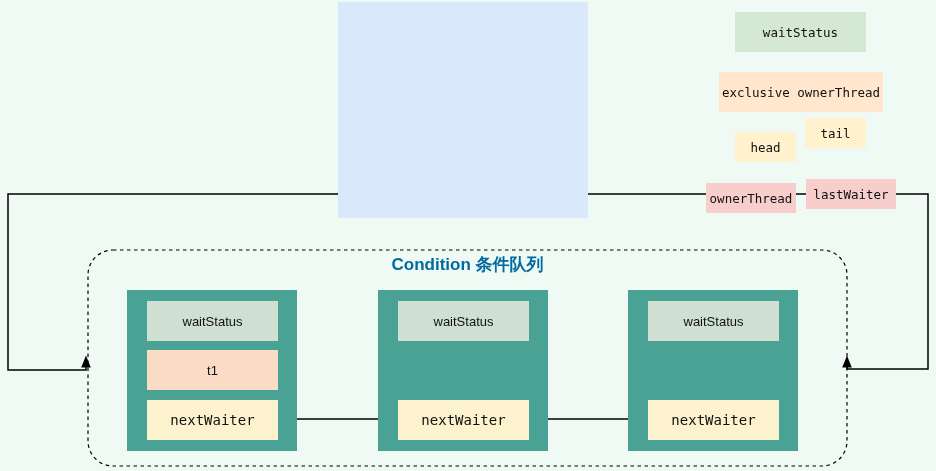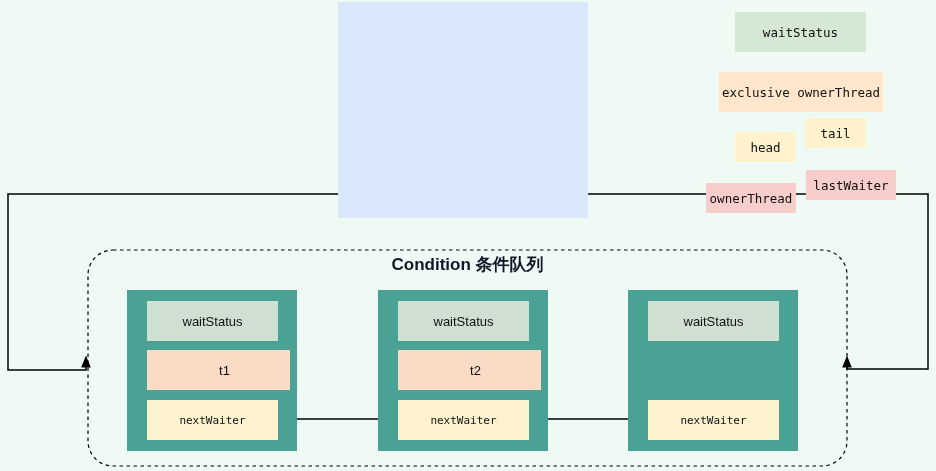--- a/index.html
+++ b/index.html
@@ -22,42 +22,42 @@
   .f-green  { background: var(--green); }
   .f-orange { background: var(--orange); }
   .f-yellow { background: var(--yellow); }
   .f-red    { background: var(--red); }
 
   .fld-waitstatus { left: 397px; top: 10px;  width: 131px; height: 40px; }
   .fld-owner      { left: 381px; top: 70px;  width: 164px; height: 40px; }
   .fld-head       { left: 397px; top: 130px; width: 61px;  height: 30px; }
   .fld-tail       { left: 467px; top: 116px; width: 61px;  height: 30px; }
   .fld-first      { left: 368px; top: 181px; width: 90px;  height: 30px; }
-  .fld-last       { left: 468px; top: 168px; width: 90px;  height: 30px; }
+  .fld-last       { left: 468px; top: 177px; width: 90px;  height: 30px; }
 
   
   .cond-title {
     left: 88px; top: 253px; width: 759px; height: 24px;
-    text-align: center; font-weight: bold; font-size: 17px; color: #0f172a;
+    text-align: center; font-weight: bold; font-size: 17px; color: #0369a1;
   }
 
   
   .node { width: 170px; height: 161px; top: 290px; background: var(--node-frame-teal); }
   .node-1 { left: 127px; }
   .node-2 { left: 378px; }
   .node-3 { left: 628px; }
   .row {
     position: absolute; left: 20px; width: 131px; height: 40px;
     display: flex; align-items: center; justify-content: center;
     font-size: 13px; color: #111; white-space: nowrap;
   }
   .row-waitstatus { top: 11px;  background: var(--node-green); }
-  .row-thread     { top: 60px;  background: var(--node-peach); padding-left: 12px; }
+  .row-thread     { top: 60px;  background: var(--node-peach); }
   .row-next       { top: 110px; background: var(--node-yellow);
-                    font-family: "DejaVu Sans Mono", "Liberation Mono", monospace; font-size: 11px; }
+                    font-family: "DejaVu Sans Mono", "Liberation Mono", monospace; font-size: 14px; }
 
   svg.wires { position: absolute; left: 0; top: 0; pointer-events: none; }
 </style>
 </head>
 <body style="--background: #f0faf4; --panel-blue: #dae8fc; --green: #d5e8d4; --orange: #ffe6cc; --yellow: #fff2cc; --red: #f8cecc; --node-frame-teal: #4aa294; --node-green: #cfe0d2; --node-peach: #fadcc6; --node-yellow: #fcf2ce; --line: #000000;">
 
 <div class="stage">
 
   <svg class="wires" width="936" height="471" viewBox="0 0 936 471">
 
@@ -87,21 +87,20 @@
   <div class="abs cond-title">Condition 条件队列</div>
 
   <div class="abs node node-1">
     <div class="row row-waitstatus">waitStatus</div>
     <div class="row row-thread">t1</div>
     <div class="row row-next">nextWaiter</div>
   </div>
 
   <div class="abs node node-2">
     <div class="row row-waitstatus">waitStatus</div>
-    <div class="row row-thread">t2</div>
     <div class="row row-next">nextWaiter</div>
   </div>
 
   <div class="abs node node-3">
     <div class="row row-waitstatus">waitStatus</div>
     <div class="row row-next">nextWaiter</div>
   </div>
 
 </div>
 

